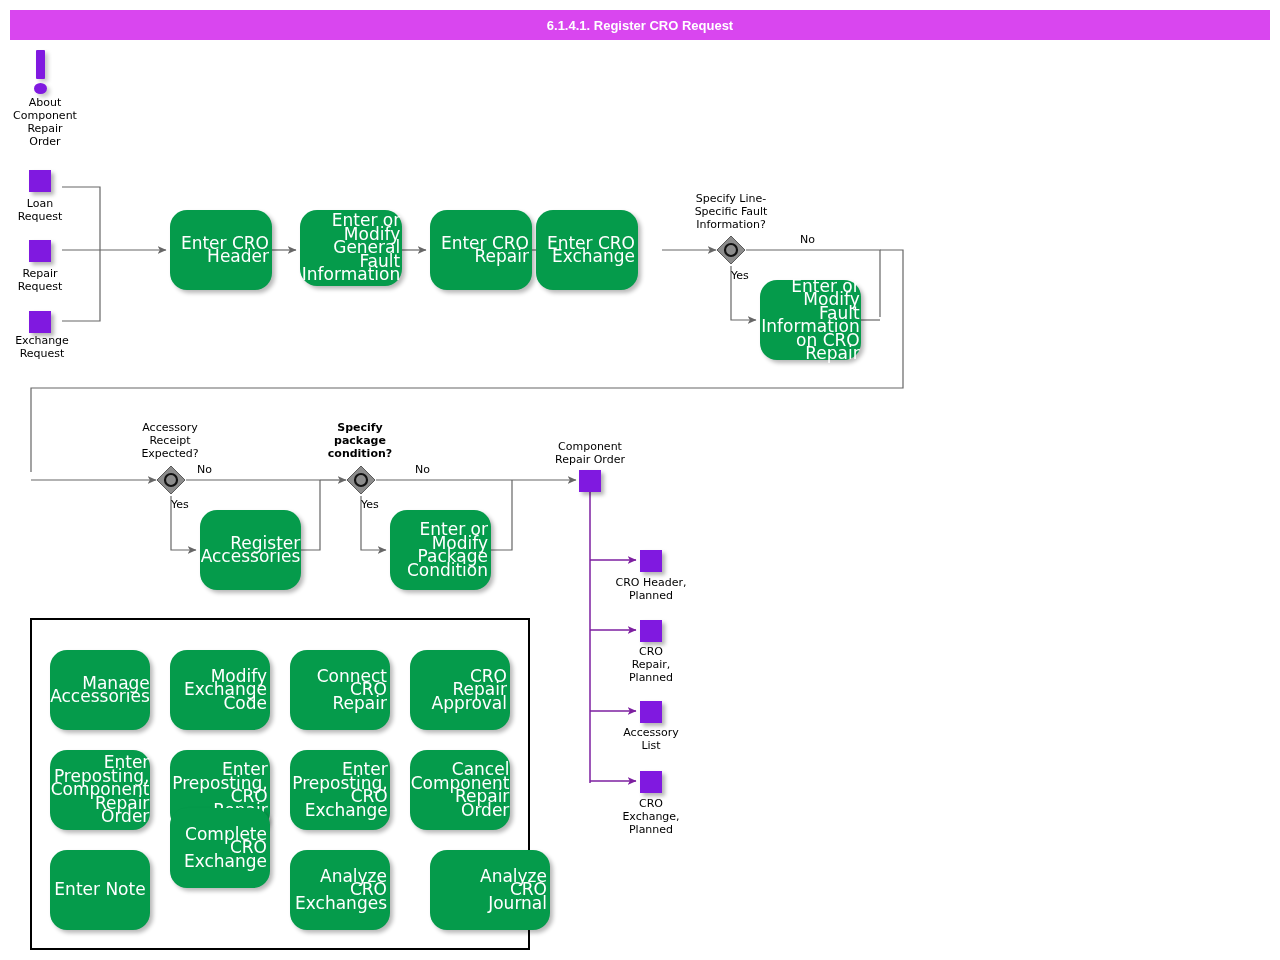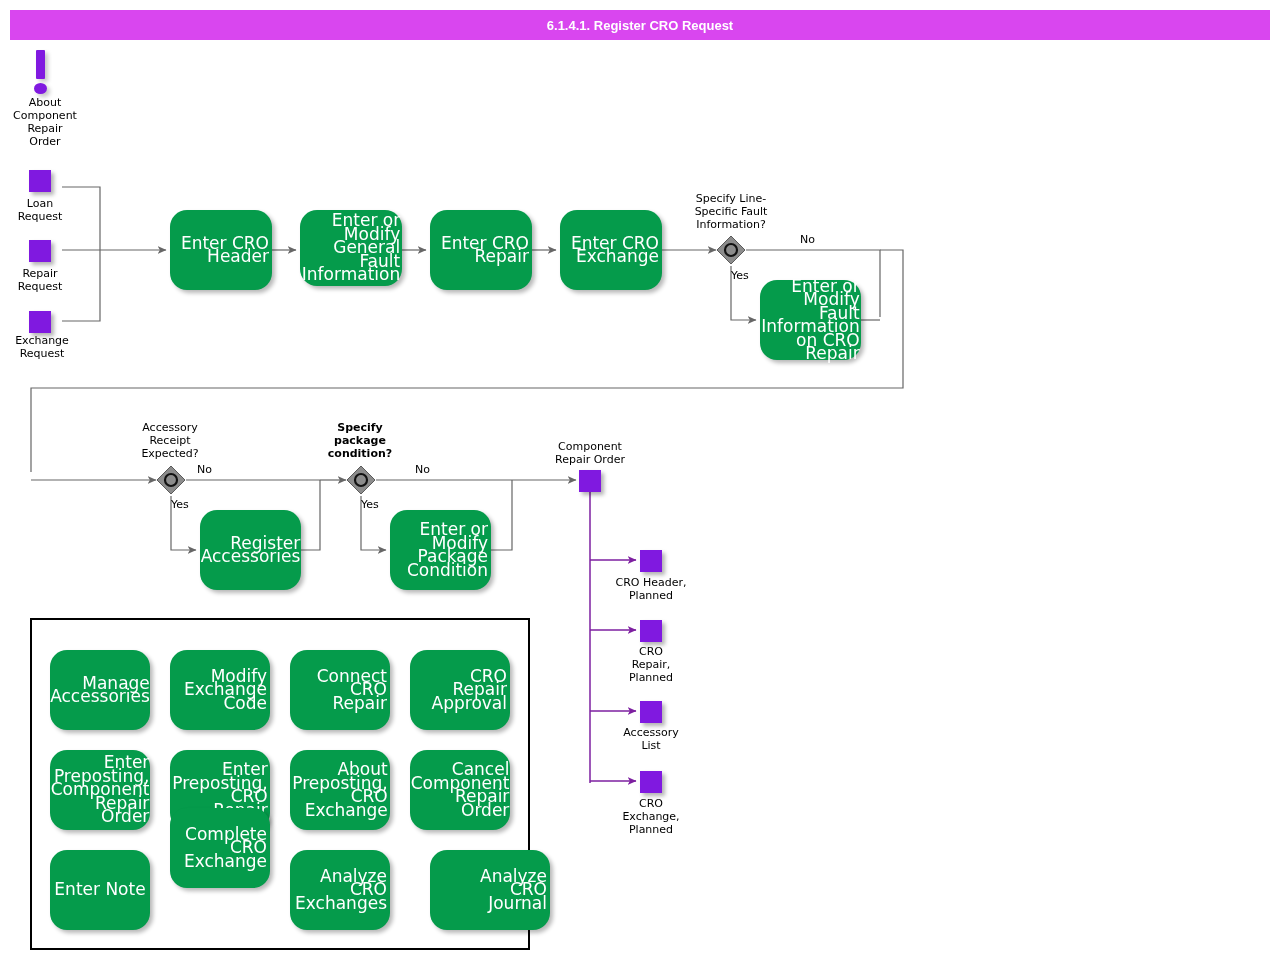--- a/index.html
+++ b/index.html
@@ -161,21 +161,21 @@
   <div class="cap" style="left:-3px;top:334px;width:90px;">Exchange
 Request</div>
 
   <div class="act" style="left:170px;top:210px;width:102px;height:80px;">Enter CRO
 Header</div>
   <div class="act" style="left:300px;top:210px;width:102px;height:76px;">Enter or Modify
 General Fault
 Information</div>
   <div class="act" style="left:430px;top:210px;width:102px;height:80px;">Enter CRO
 Repair</div>
-  <div class="act" style="left:560px;top:210px;width:102px;height:80px;">Enter CRO
+  <div class="act" style="left:536px;top:210px;width:102px;height:80px;">Enter CRO
 Exchange</div>
 
   <div class="cap" style="left:676px;top:192px;width:110px;">Specify Line-
 Specific Fault
 Information?</div>
   <div class="dec" style="left:716px;top:235px;">
     <svg width="30" height="30" viewBox="0 0 30 30">
       <path d="M15,1 L29,15 L15,29 L1,15 Z" fill="#8C8C8C" stroke="#5A5A5A" stroke-width="1"></path>
       <circle cx="15" cy="15" r="6" fill="#8C8C8C" stroke="#111111" stroke-width="2.2"></circle>
     </svg>
@@ -248,21 +248,21 @@
   <div class="act" style="left:410px;top:650px;width:100px;height:80px;">CRO Repair
 Approval</div>
 
   <div class="act" style="left:50px;top:750px;width:100px;height:80px;">Enter
 Preposting,
 Component
 Repair Order</div>
   <div class="act" style="left:170px;top:750px;width:100px;height:80px;">Enter
 Preposting,
 CRO Repair</div>
-  <div class="act" style="left:290px;top:750px;width:100px;height:80px;">About
+  <div class="act" style="left:290px;top:750px;width:100px;height:80px;">Enter
 Preposting, CRO
 Exchange</div>
   <div class="act" style="left:410px;top:750px;width:100px;height:80px;">Cancel
 Component
 Repair Order</div>
 
   <div class="act" style="left:50px;top:850px;width:100px;height:80px;">Enter Note</div>
   <div class="act" style="left:170px;top:808px;width:100px;height:80px;">Complete CRO
 Exchange</div>
   <div class="act" style="left:290px;top:850px;width:100px;height:80px;">Analyze CRO

